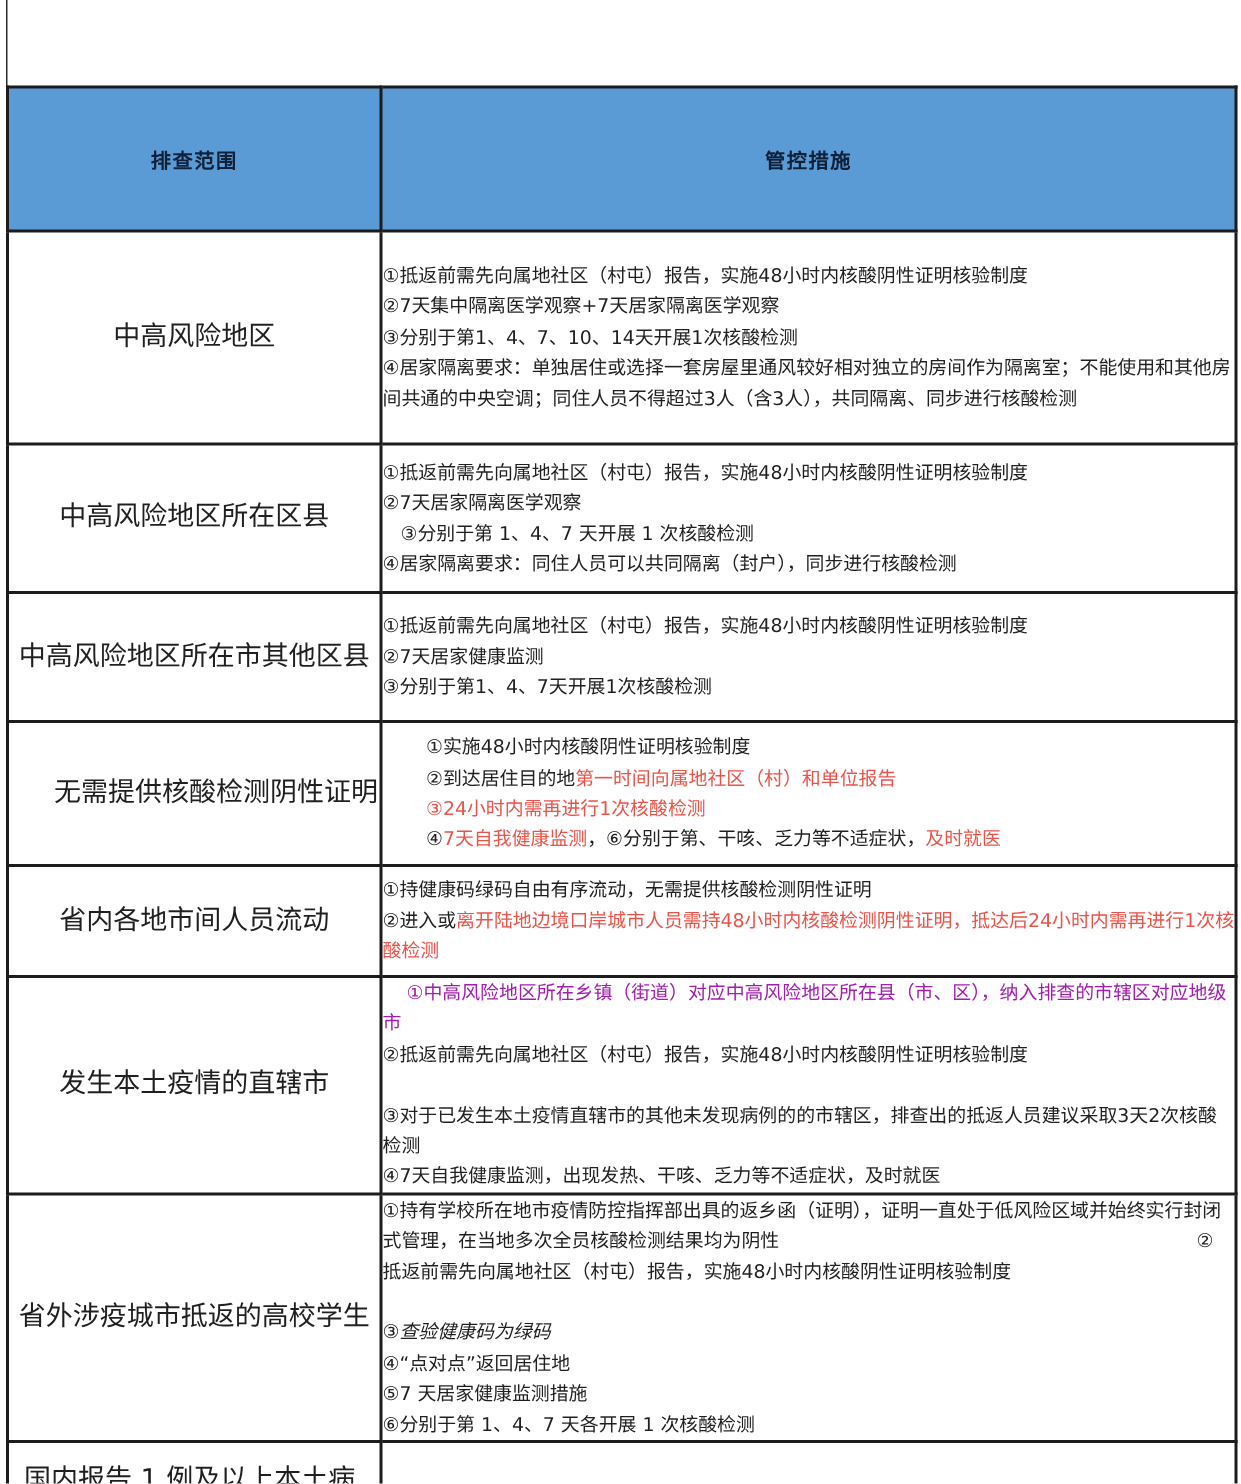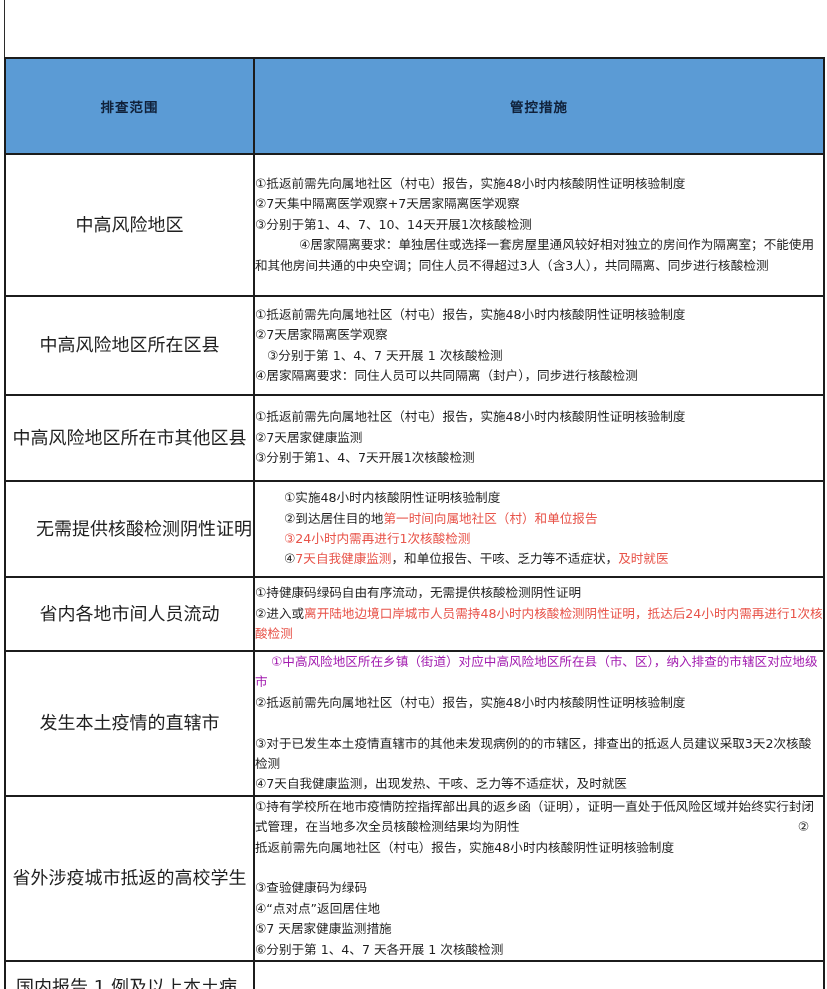--- a/index.html
+++ b/index.html
@@ -137,21 +137,21 @@
       </tr>
     </thead>
     <tbody id="table-body">
         <tr class="r1">
           <td class="scope">中高风险地区</td>
           <td class="measures">
             <div class="lines">
               <span class="line"><span class="seg-black" style="color: rgb(31, 31, 31);">①抵返前需先向属地社区（村屯）报告，实施48小时内核酸阴性证明核验制度</span></span>
               <span class="line"><span class="seg-black" style="color: rgb(31, 31, 31);">②7天集中隔离医学观察+7天居家隔离医学观察</span></span>
               <span class="line"><span class="seg-black" style="color: rgb(31, 31, 31);">③分别于第1、4、7、10、14天开展1次核酸检测</span></span>
-              <span class="line"><span class="seg-black" style="color: rgb(31, 31, 31); padding-left: 44px;">④居家隔离要求：单独居住或选择一套房屋里通风较好相对独立的房间作为隔离室；不能使用和其他房间共通的中央空调；同住人员不得超过3人（含3人），共同隔离、同步进行核酸检测</span></span>
+              <span class="line"><span class="seg-black" style="color: rgb(31, 31, 31);">④居家隔离要求：单独居住或选择一套房屋里通风较好相对独立的房间作为隔离室；不能使用和其他房间共通的中央空调；同住人员不得超过3人（含3人），共同隔离、同步进行核酸检测</span></span>
             </div>
           </td>
         </tr>
         <tr class="r2">
           <td class="scope">中高风险地区所在区县</td>
           <td class="measures">
             <div class="lines">
               <span class="line"><span class="seg-black" style="color: rgb(31, 31, 31);">①抵返前需先向属地社区（村屯）报告，实施48小时内核酸阴性证明核验制度</span></span>
               <span class="line"><span class="seg-black" style="color: rgb(31, 31, 31);">②7天居家隔离医学观察</span></span>
               <span class="line"><span class="seg-black" style="color: rgb(31, 31, 31); padding-left: 12px;">③分别于第 1、4、7 天开展 1 次核酸检测</span></span>
@@ -169,21 +169,21 @@
             </div>
           </td>
         </tr>
         <tr class="r4">
           <td class="scope">无需提供核酸检测阴性证明</td>
           <td class="measures">
             <div class="lines">
               <span class="line"><span class="seg-black" style="color: rgb(31, 31, 31);">①实施48小时内核酸阴性证明核验制度</span></span>
               <span class="line"><span class="seg-black" style="color: rgb(31, 31, 31);">②到达居住目的地</span><span class="seg-red" style="color: rgb(232, 84, 74);">第一时间向属地社区（村）和单位报告</span></span>
               <span class="line"><span class="seg-red" style="color: rgb(232, 84, 74);">③24小时内需再进行1次核酸检测</span></span>
-              <span class="line"><span class="seg-black" style="color: rgb(31, 31, 31);">④</span><span class="seg-red" style="color: rgb(232, 84, 74);">7天自我健康监测</span><span class="seg-black" style="color: rgb(31, 31, 31);">，和单位报告、干咳、乏力等不适症状，</span><span class="seg-red" style="color: rgb(232, 84, 74);">及时就医</span></span>
+              <span class="line"><span class="seg-black" style="color: rgb(31, 31, 31);">④</span><span class="seg-red" style="color: rgb(232, 84, 74);">7天自我健康监测</span><span class="seg-black" style="color: rgb(31, 31, 31);">，⑥分别于第、干咳、乏力等不适症状，</span><span class="seg-red" style="color: rgb(232, 84, 74);">及时就医</span></span>
             </div>
           </td>
         </tr>
         <tr class="r5">
           <td class="scope">省内各地市间人员流动</td>
           <td class="measures">
             <div class="lines">
               <span class="line"><span class="seg-black" style="color: rgb(31, 31, 31);">①持健康码绿码自由有序流动，无需提供核酸检测阴性证明</span></span>
               <span class="line"><span class="seg-black" style="color: rgb(31, 31, 31);">②进入或</span><span class="seg-red" style="color: rgb(232, 84, 74);">离开陆地边境口岸城市人员需持48小时内核酸检测阴性证明，抵达后24小时内需再进行1次核酸检测</span></span>
             </div>
@@ -201,21 +201,21 @@
             </div>
           </td>
         </tr>
         <tr class="r7">
           <td class="scope">省外涉疫城市抵返的高校学生</td>
           <td class="measures">
             <div class="lines">
               <span class="line"><span class="seg-black" style="color: rgb(31, 31, 31);">①持有学校所在地市疫情防控指挥部出具的返乡函（证明），证明一直处于低风险区域并始终实行封闭式管理，在当地多次全员核酸检测结果均为阴性</span><span class="seg-black stray-marker" style="color: rgb(31, 31, 31);">②</span></span>
               <span class="line"><span class="seg-black" style="color: rgb(31, 31, 31);">抵返前需先向属地社区（村屯）报告，实施48小时内核酸阴性证明核验制度</span></span>
               <span class="line blank"></span>
-              <span class="line"><span class="seg-black" style="color: rgb(31, 31, 31);">③查验健康码为绿码</span></span>
+              <span class="line"><span class="seg-black" style="color: rgb(31, 31, 31); font-style: italic;">③查验健康码为绿码</span></span>
               <span class="line"><span class="seg-black" style="color: rgb(31, 31, 31);">④“点对点”返回居住地</span></span>
               <span class="line"><span class="seg-black" style="color: rgb(31, 31, 31);">⑤7 天居家健康监测措施</span></span>
               <span class="line"><span class="seg-black" style="color: rgb(31, 31, 31);">⑥分别于第 1、4、7 天各开展 1 次核酸检测</span></span>
             </div>
           </td>
         </tr>
         <tr class="r8">
           <td class="scope left-align">国内报告 1 例及以上本土病例的县（市、区、旗）尚未调整和公布风险等级的</td>
           <td class="measures mid">
             <div class="lines">

